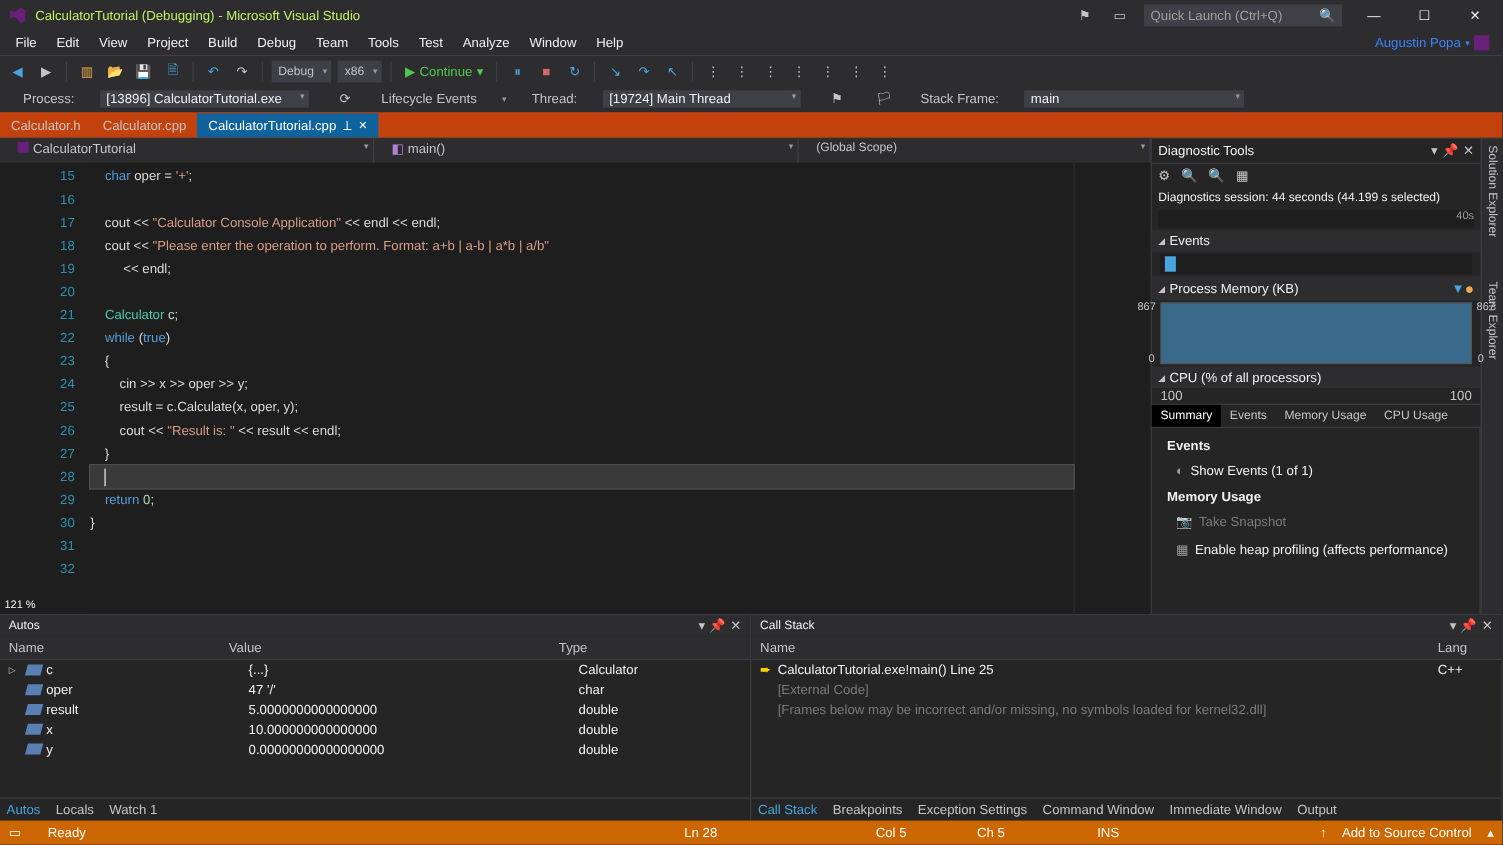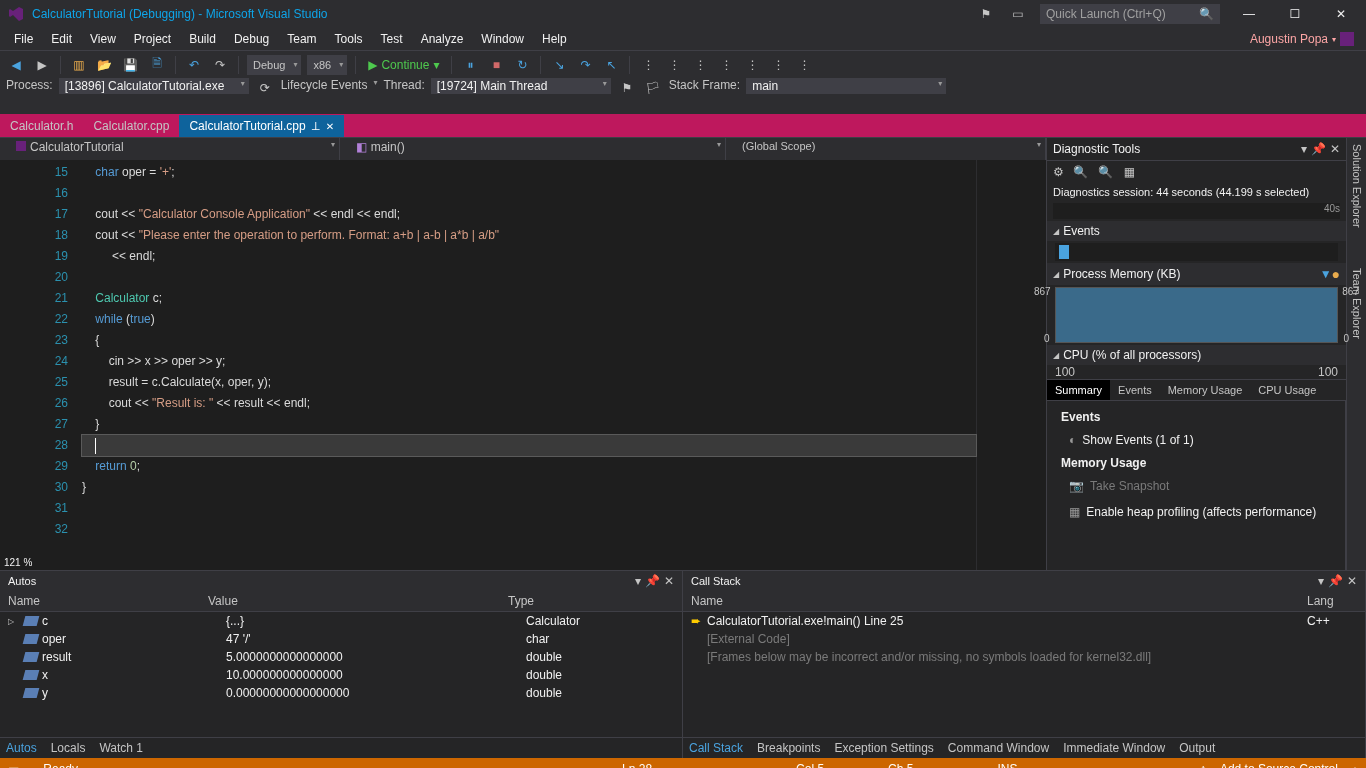--- a/index.html
+++ b/index.html
@@ -1,38 +1,38 @@
 <!DOCTYPE html>
 <html><head>
 <meta charset="utf-8">
 <style>
 * { margin:0; padding:0; box-sizing:border-box; font-family:"Segoe UI",Arial,sans-serif; font-size:12px; }
 body { background:#2d2d30; color:#f1f1f1; width:1366px; height:768px; overflow:hidden; }
 .titlebar { height:28px; background:#2d2d30; display:flex; align-items:center; padding:0 8px; }
 .titlebar .logo { width:16px; height:16px; margin-right:8px; display:inline-flex; }
-.titlebar .title { color:#0ea5e9; flex:1; }
+.titlebar .title { color:#bef264; flex:1; }
 .titlebar .tbicons { display:flex; gap:12px; align-items:center; }
 .titlebar .quick { background:#3f3f46; height:20px; width:180px; padding:0 6px; color:#a0a0a0; display:flex; align-items:center; }
 .titlebar .wbtn { width:34px; height:24px; display:flex; align-items:center; justify-content:center; color:#f1f1f1; }
 .menubar { height:22px; display:flex; align-items:center; padding:0 6px; gap:2px; }
 .menubar .mitem { padding:2px 8px; color:#f1f1f1; }
-.menubar .user { margin-left:auto; color:#fca5a5; padding:2px 6px; display:flex; align-items:center; gap:4px;}
+.menubar .user { margin-left:auto; color:#3b82f6; padding:2px 6px; display:flex; align-items:center; gap:4px;}
 .menubar .user .badge{width:14px;height:14px;background:#68217a;display:inline-block;}
 .toolbar { height:28px; background:#2d2d30; border-top:1px solid #3f3f46; display:flex; align-items:center; padding:0 6px; gap:6px; }
 .tbtn { width:20px; height:20px; display:flex; align-items:center; justify-content:center; color:#c5c5c5; }
 .sep { width:1px; height:18px; background:#3f3f46; margin:0 2px; }
 .combo { height:20px; background:#3f3f46; color:#c5c5c5; padding:0 16px 0 6px; display:flex; align-items:center; position:relative; font-size:11px;}
 .combo::after{content:"▾"; position:absolute; right:4px; font-size:8px; color:#999;}
 .continue { background:none; color:#4ec94e; display:flex; align-items:center; gap:4px; padding:0 4px;}
 .continue .tri { color:#4ec94e; }
-.dbgbar { height:24px; background:#2d2d30; display:flex; align-items:flex-start; padding:0 6px; gap:6px; font-size:11px;}
+.dbgbar { height:24px; background:#2d2d30; display:flex; align-items:center; padding:0 21px; gap:23px; font-size:11px;}
 .dbgbar .lbl{color:#c5c5c5;}
 .dbgbar .val{background:#3f3f46; padding:1px 18px 1px 6px; position:relative; color:#f1f1f1;}
 .dbgbar .val::after{content:"▾";position:absolute;right:4px;font-size:8px;color:#999;}
-.tabstrip { height:24px; background:#be185d; display:flex; align-items:flex-end; border-bottom:1px solid #3f3f46;margin-top:12px; }
+.tabstrip { height:24px; background:#c2410c; display:flex; align-items:flex-end; border-bottom:1px solid #3f3f46; }
 .ftab { padding:4px 10px; color:#c5c5c5; background:transparent; display:flex; align-items:center; gap:6px;}
 .ftab.active { background:#0e639c; color:#fff; }
 .ftab .x{font-size:10px;}
 .main { display:flex; height:calc(768px - 28px - 22px - 28px - 24px - 24px - 188px - 22px); }
 .editor { flex:1; display:flex; flex-direction:column; background:#1e1e1e; }
 .navbar { height:22px; background:#2d2d30; display:flex; }
 .navbar .nc { flex:1; padding:2px 16px; border-right:1px solid #3f3f46; color:#c5c5c5; font-size:11px; position:relative;}
 .navbar .nc::after{content:"▾";position:absolute;right:4px;font-size:8px;color:#999;}
 .codewrap{flex:1; display:flex; overflow:hidden; position:relative;}
 .gutter { width:78px; background:#1e1e1e; text-align:right; padding:2px 10px 0 0; color:#2b91af; font-family:Consolas,monospace; font-size:14px; line-height:21px;}

